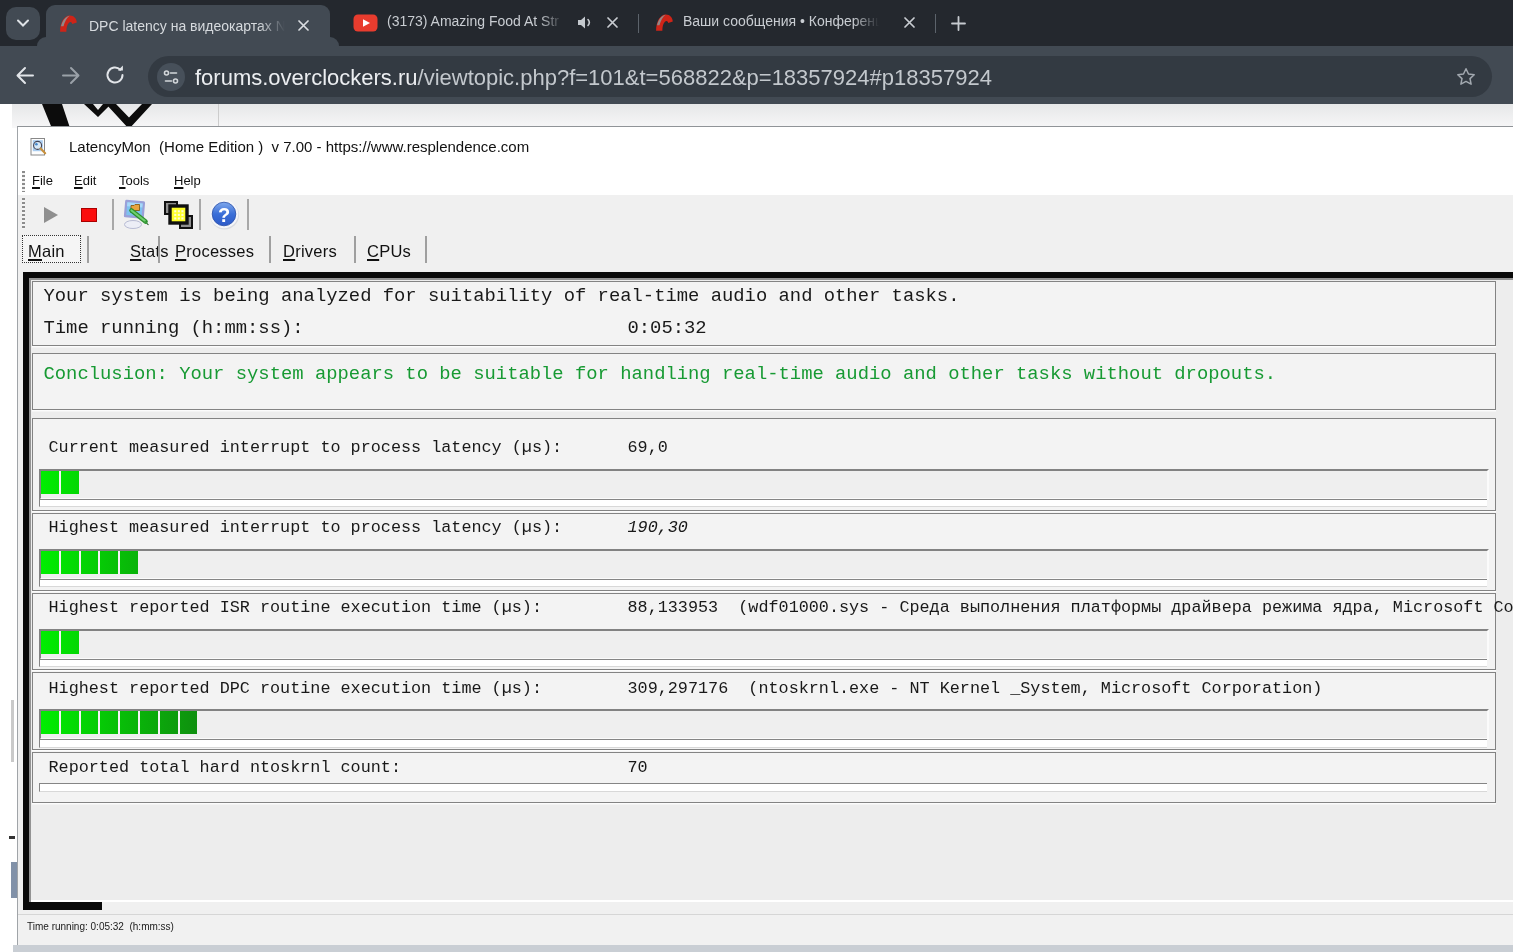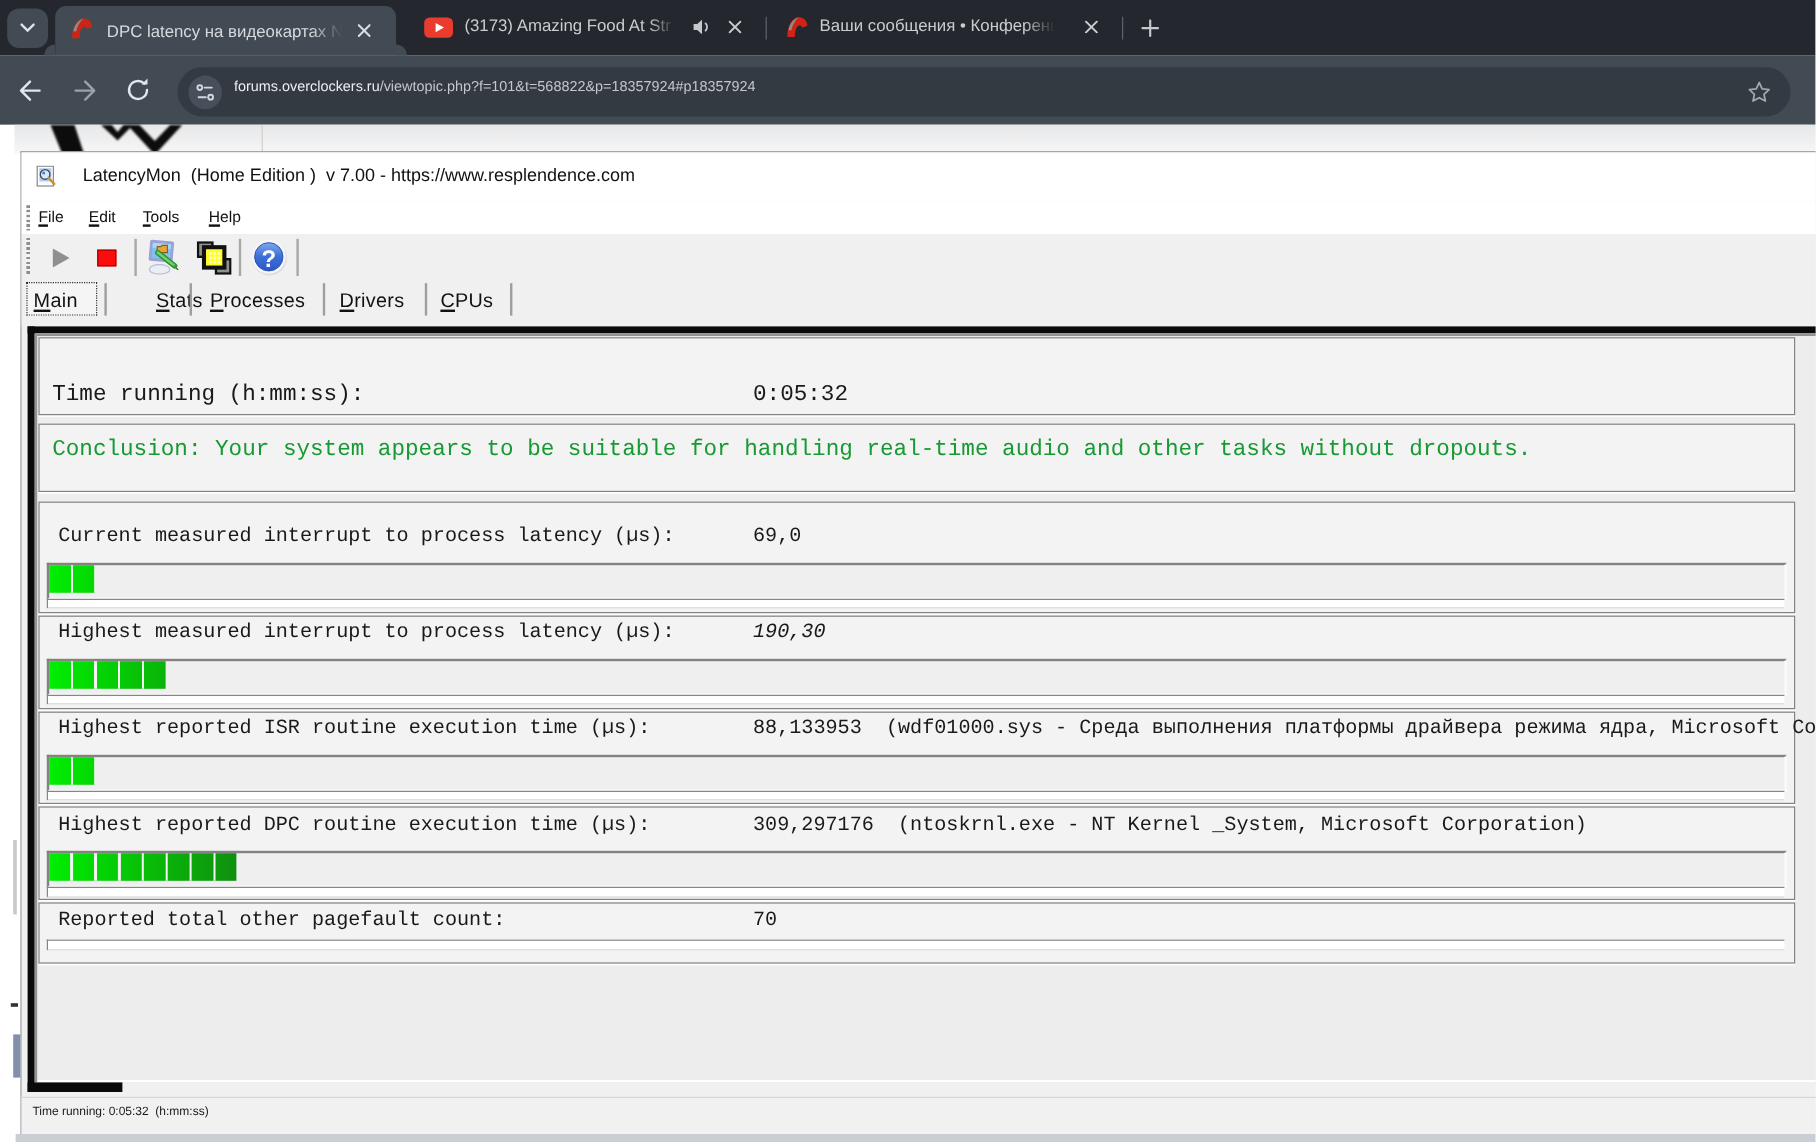--- a/index.html
+++ b/index.html
@@ -13,21 +13,21 @@
   .tabsep{top:14px;width:1px;height:19px;background:#5c636b;}
   #activetab{left:46px;top:5px;width:284px;height:41px;background:#424a53;
              border-radius:9px 9px 0 0;}
   .tcurve{top:37px;width:9px;height:9px;background:#24282e;}
   .tabtxt{top:12.5px;font-size:14px;color:#d6dade;white-space:nowrap;overflow:hidden;}
   .fade-act{-webkit-mask-image:linear-gradient(90deg,#000 85%,transparent 98%);
             mask-image:linear-gradient(90deg,#000 85%,transparent 98%);}
   #toolbar{left:0;top:46px;width:1513px;height:58px;background:#424a53;}
   #omnibox{left:148px;top:10px;width:1344px;height:41px;border-radius:21px;background:#333a42;}
   #tunecirc{left:9px;top:7px;width:28px;height:28px;border-radius:50%;background:#47505a;}
-  #urltext{left:47px;top:9px;font-size:12px;color:#eceef1;white-space:pre;}
+  #urltext{left:47px;top:9px;font-size:22px;color:#eceef1;white-space:pre;}
   #urltext .path{color:#c3c8cd;}
   
   #page{left:0;top:104px;width:1513px;height:848px;background:#ffffff;}
   #topstrip{left:12px;top:0;width:1501px;height:24px;
             background:linear-gradient(180deg,#e6e7e8,#f7f7f8);}
   #vline1{left:206px;top:0;width:1px;height:24px;background:#cccccc;}
   
   #lmwin{left:17px;top:23px;width:1496px;height:825px;background:#f0f0f0;
          border-left:1px solid #a0a4a8;border-top:1px solid #909498;}
   
@@ -252,20 +252,21 @@
         <div class="abs wtab" style="left:349px;top:9.5px;"><u>C</u>PUs</div>
         <div class="abs wtsep" style="left:407px;"></div>
       </div>
 
       <div id="panel" class="abs">
         <div class="blk" style="left:0;top:0;width:1491px;height:6px;"></div>
         <div class="blk" style="left:0;top:0;width:6px;height:638px;"></div>
         <div id="panelin" class="abs">
 
           <div class="abs box" style="top:1px;height:63px;">
+            <div class="mono" style="left:11px;top:3.5px;">Your system is being analyzed for suitability of real-time audio and other tasks.</div>
             <div class="mono" style="left:11px;top:35.5px;">Time running (h:mm:ss):</div>
             <div class="mono" style="left:595px;top:35.5px;">0:05:32</div>
           </div>
 
           <div class="abs box" style="top:73px;height:55px;">
             <div class="mono green" style="left:11px;top:10px;">Conclusion: Your system appears to be suitable for handling real-time audio and other tasks without dropouts.</div>
           </div>
 
           <div class="abs box" style="top:138px;height:91px;">
             <div class="mono2" style="left:16px;top:18.5px;">Current measured interrupt to process latency (µs):</div>
@@ -297,21 +298,21 @@
           <div class="abs box" style="top:392px;height:76px;">
             <div class="mono2" style="left:16px;top:5.5px;">Highest reported DPC routine execution time (µs):</div>
             <div class="mono2" style="left:595px;top:5.5px;">309,297176  (ntoskrnl.exe - NT Kernel _System, Microsoft Corporation)</div>
             <div class="barc" style="top:36px;">
                 <div class="gbar" style="width:156.4px;"></div>
               </div>
             <div class="thinb" style="top:66px;"></div>
           </div>
 
           <div class="abs box" style="top:472px;height:49px;">
-            <div class="mono2" style="left:16px;top:5px;">Reported total other pagefault count:</div>
+            <div class="mono2" style="left:16px;top:5px;">Reported total hard ntoskrnl count:</div>
             <div class="mono2" style="left:595px;top:5px;">70</div>
             <div class="thinb" style="top:30px;"></div>
           </div>
         </div>
       </div>
 
       <div class="abs" style="left:5px;top:775px;width:79px;height:8px;background:#0a0a0a;"></div>
 
       <div id="statusbar" class="abs">
         <div class="abs" style="left:9px;top:6px;font-size:10px;color:#1a1a1a;">Time running: 0:05:32&nbsp; (h:mm:ss)</div>

